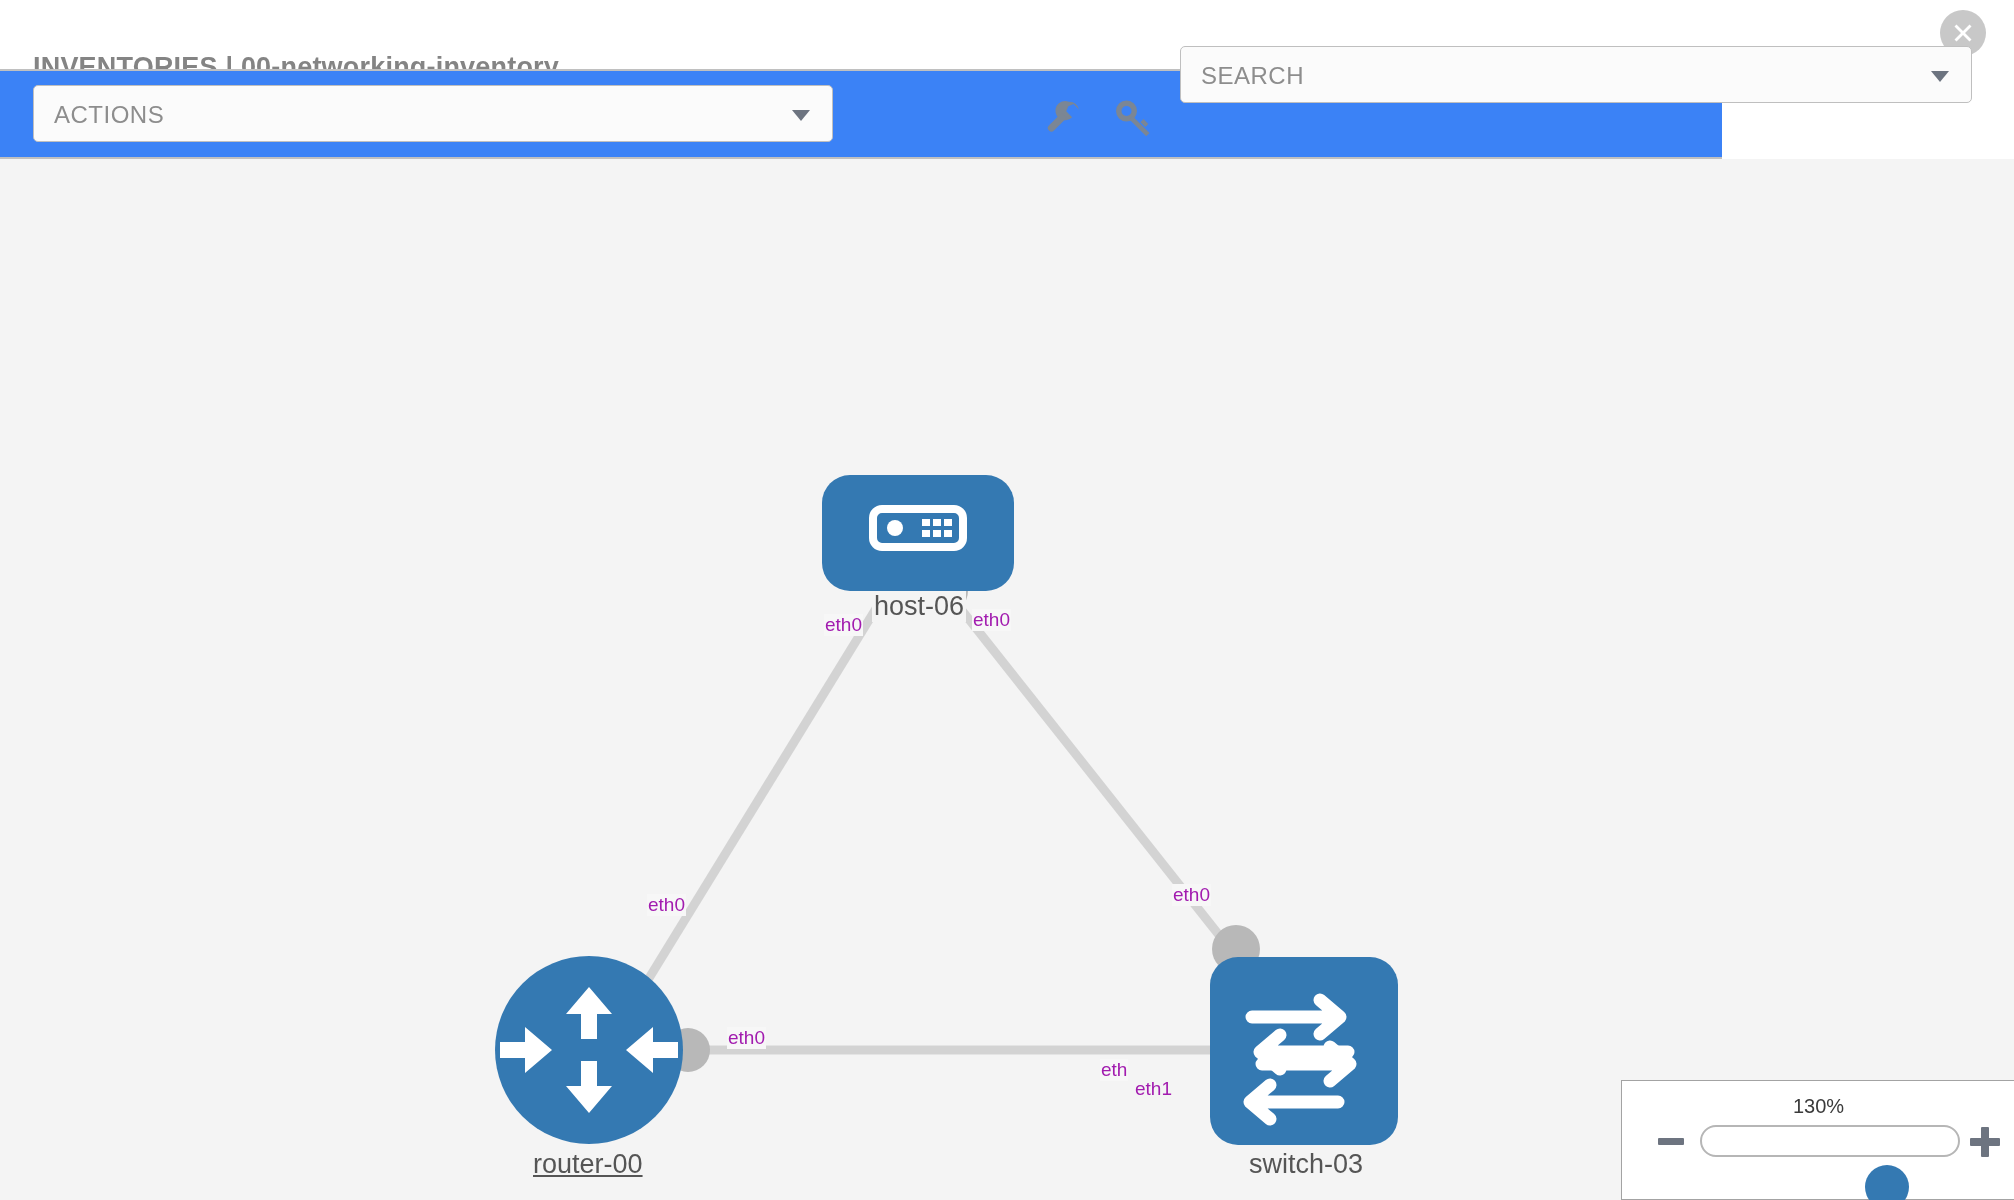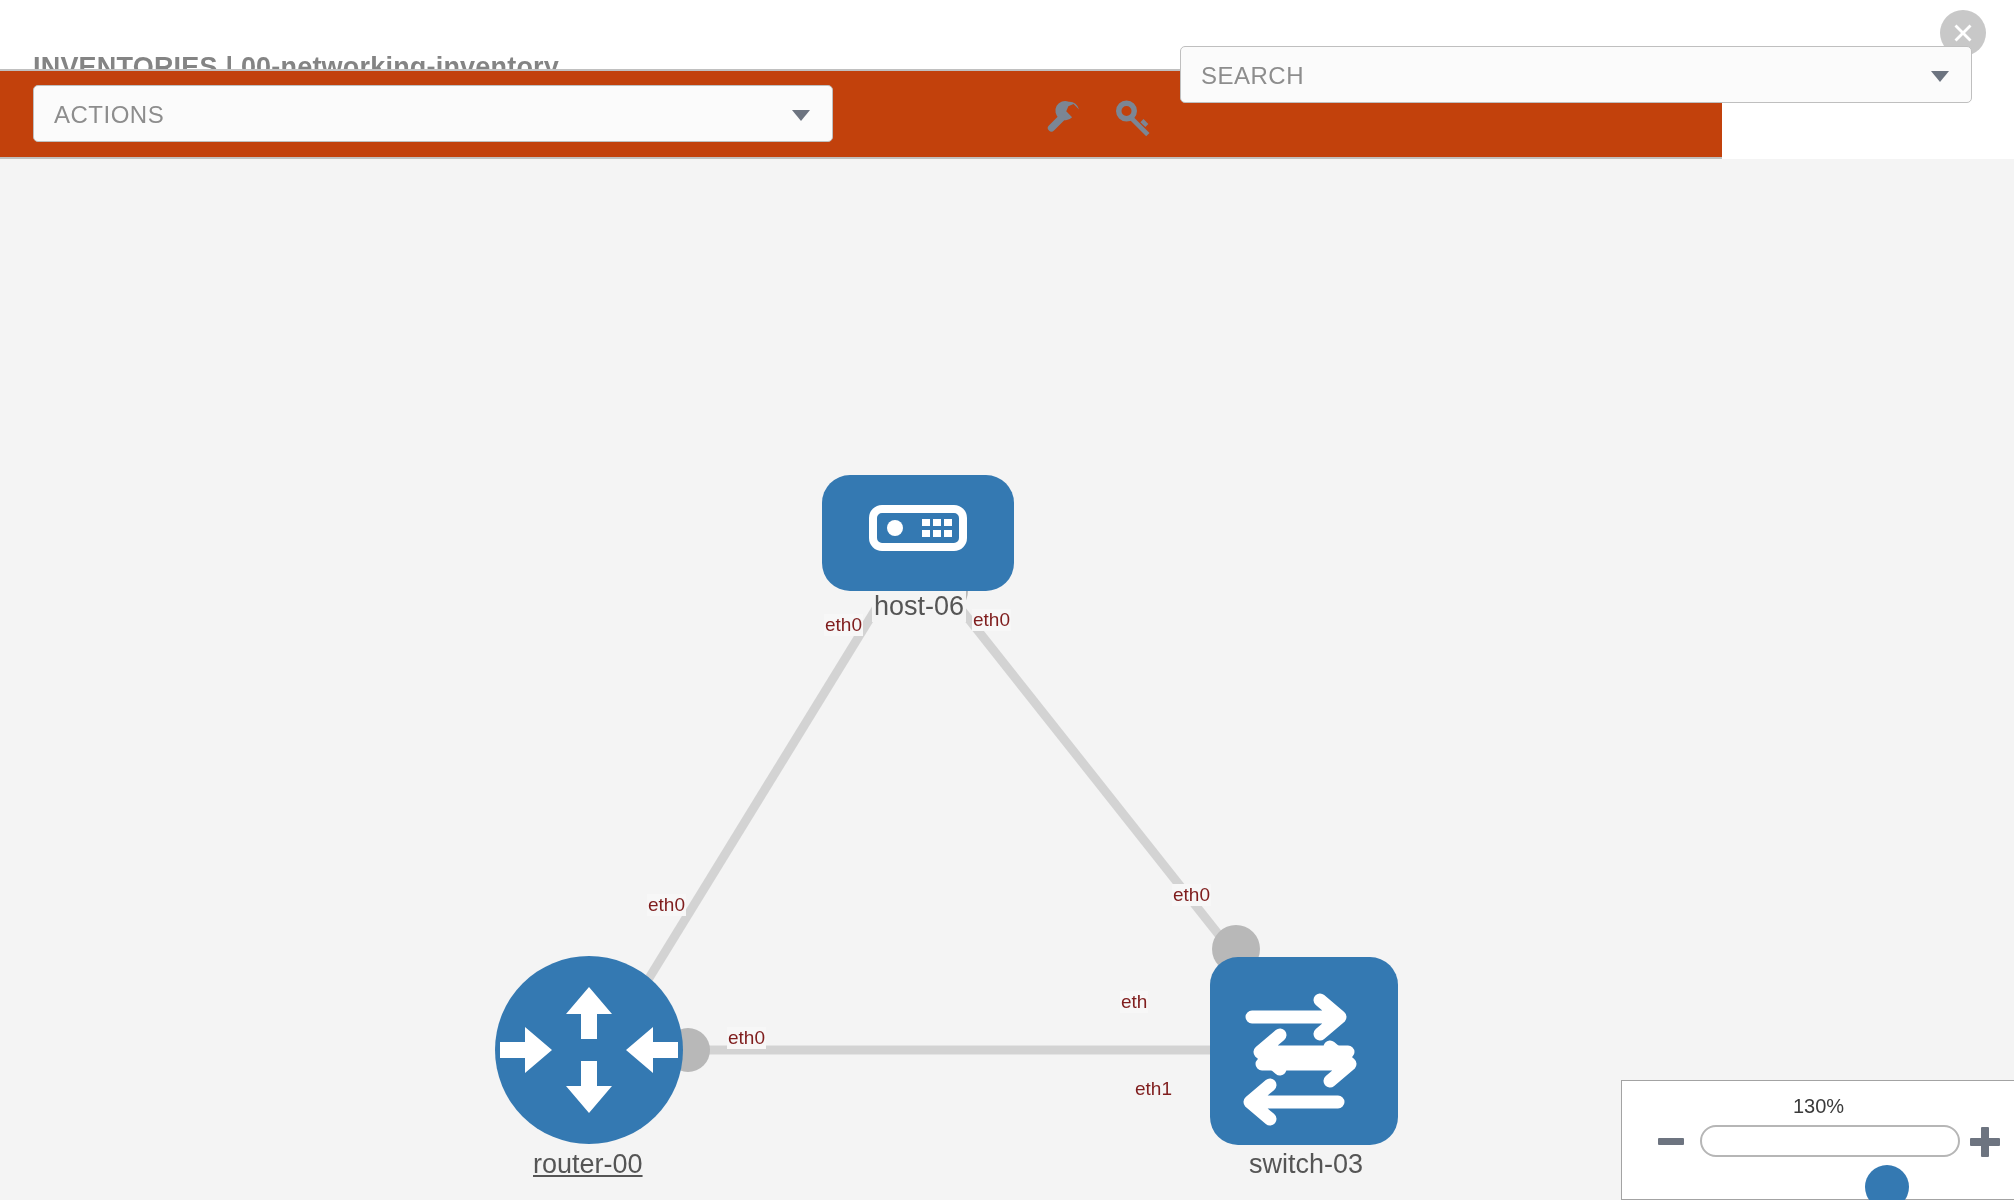--- a/index.html
+++ b/index.html
@@ -24,21 +24,21 @@
   }
   .close-btn{
     position:absolute;left:1940px;top:10px;width:46px;height:46px;
     border-radius:50%;background:#c8c8c8;cursor:pointer;
   }
   .close-btn svg{position:absolute;left:11px;top:11px;}
 
   
   .toolbar{
     position:absolute;left:0;top:69px;width:1722px;height:90px;
-    background:#c2410c;
+    background:#3b82f6;
     border-top:2px solid #c0c0c0;
     border-bottom:2px solid #c0c0c0;
     box-sizing:border-box;
   }
   .actions-select{
     position:absolute;left:33px;top:14px;width:800px;height:57px;
     background:#fbfbfb;border:1px solid #bfbfbf;border-radius:5px;
     box-sizing:border-box;cursor:pointer;
   }
   .actions-select .label{
@@ -75,21 +75,21 @@
   
   .node-label{
     position:absolute;
     font-size:27px;color:#555555;
     background:#f4f4f4;
     white-space:nowrap;
     padding:0 2px;
   }
   .iface-label{
     position:absolute;
-    font-size:19px;color:#7f1d1d;
+    font-size:19px;color:#a21caf;
     background:#f7f7f7;
     white-space:nowrap;
     padding:0 1px;
   }
 
   
   .zoom-panel{
     position:absolute;left:1621px;top:1080px;width:414px;height:120px;
     background:#ffffff;border:1px solid #a3a3a3;
     box-sizing:border-box;
@@ -229,21 +229,21 @@
 
   <div class="node-label" style="left:872px;top:432px;">host-06</div>
   <div class="node-label" style="left:531px;top:990px;text-decoration:underline;">router-00</div>
   <div class="node-label" style="left:1247px;top:990px;">switch-03</div>
 
   <div class="iface-label" style="left:824px;top:455px;">eth0</div>
   <div class="iface-label" style="left:972px;top:450px;">eth0</div>
   <div class="iface-label" style="left:647px;top:735px;">eth0</div>
   <div class="iface-label" style="left:1172px;top:725px;">eth0</div>
   <div class="iface-label" style="left:727px;top:868px;">eth0</div>
-  <div class="iface-label" style="left:1100px;top:832px;margin-left:20px;">eth</div>
+  <div class="iface-label" style="left:1100px;top:900px;">eth</div>
   <div class="iface-label" style="left:1119px;top:919px;background:transparent;padding-left:16px;">eth1</div>
 </div>
 
 <div class="zoom-panel">
   <div class="zoom-pct">130%</div>
   <div class="zoom-minus"></div>
   <div class="zoom-track">
     <div class="zoom-thumb"></div>
   </div>
   <div class="zoom-plus"></div>

